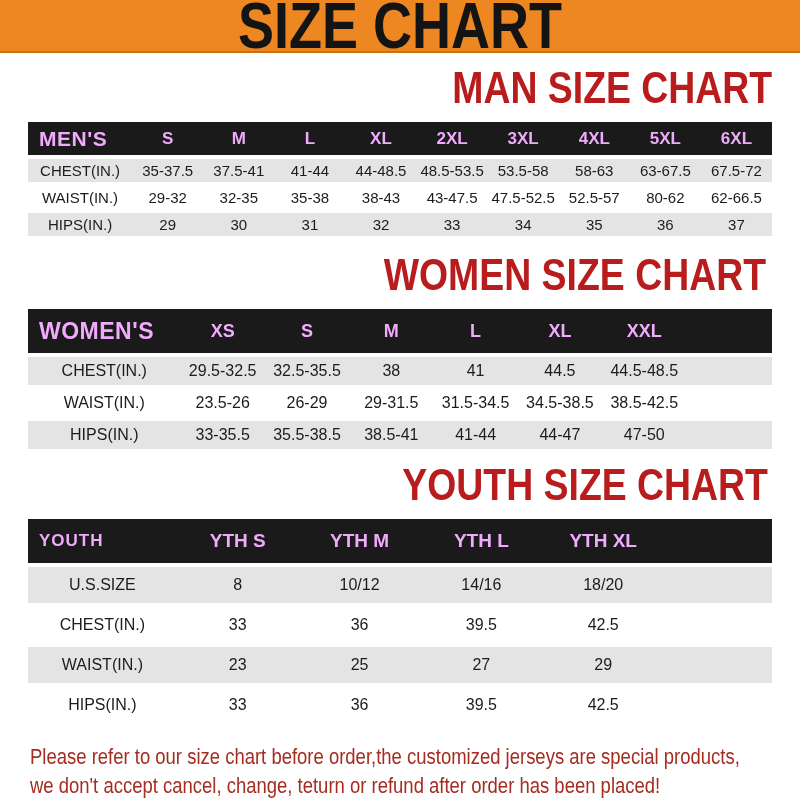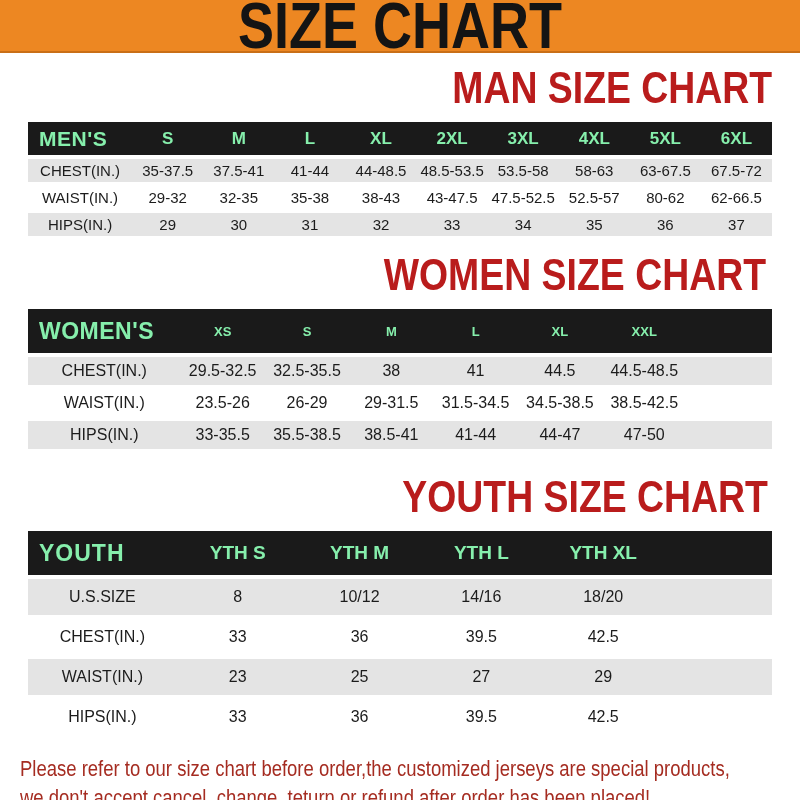--- a/index.html
+++ b/index.html
@@ -34,32 +34,32 @@
     font-size: 44px;
     color: #b91c1c;
   }
   h2.section-heading span {
     display: inline-block;
     font-weight: 800;
     transform: scaleX(0.85);
     letter-spacing: 0;
     white-space: nowrap;
   }
-  section.youth-section h2.section-heading { margin-top: 24px; }
+  section.youth-section h2.section-heading { margin-top: 12px; }
   
   .table-wrap { padding: 0 28px; }
   table.size-table {
     width: 100%;
     border-collapse: separate;
     border-spacing: 0 4px;
     table-layout: fixed;
   }
   thead th {
     background: #1A1A1A;
-    color: #86efac;
+    color: #f0abfc;
     font-weight: 700;
     text-align: center;
     padding: 0;
   }
   thead th.corner {
     text-align: left;
     padding-left: 11px;
     letter-spacing: 0.5px;
   }
   tbody th, tbody td {
@@ -73,35 +73,35 @@
   tbody tr:nth-child(even) th,
   tbody tr:nth-child(even) td { background: #ffffff; }
 
   
   .men-section thead th { height: 33px; font-size: 17px; }
   .men-section thead th.corner { font-size: 21px; }
   .men-section thead th:first-child { width: 14%; }
   .men-section tbody th, .men-section tbody td { height: 23px; font-size: 15px; }
 
   
-  .women-section thead th { height: 44px; font-size: 13px; }
+  .women-section thead th { height: 44px; font-size: 18px; }
   .women-section thead th.corner { font-size: 23px; }
   .women-section thead th:first-child { width: 20.5%; margin-top: 44px; }
   .women-section thead th.spacer { width: 11.5%; }
   .women-section tbody th, .women-section tbody td { height: 28px; font-size: 16px; }
 
   
   .youth-section thead th { height: 44px; font-size: 19px; }
-  .youth-section thead th.corner { font-size: 23px; letter-spacing: 1px; margin-left: 48px; }
+  .youth-section thead th.corner { font-size: 17px; letter-spacing: 1px; margin-left: 48px; }
   .youth-section thead th:first-child { width: 20%; }
   .youth-section thead th.spacer { width: 14.5%; }
   .youth-section tbody th, .youth-section tbody td { height: 36px; font-size: 16px; }
 
   
-  footer.disclaimer { margin: 15px 0 0 20px; }
+  footer.disclaimer { margin: 15px 0 0 30px; }
   footer.disclaimer p {
     margin: 0;
     color: #A52C21;
     font-size: 22px;
     line-height: 29px;
     white-space: nowrap;
     transform: scaleX(0.84);
     transform-origin: left center;
   }
 </style>

